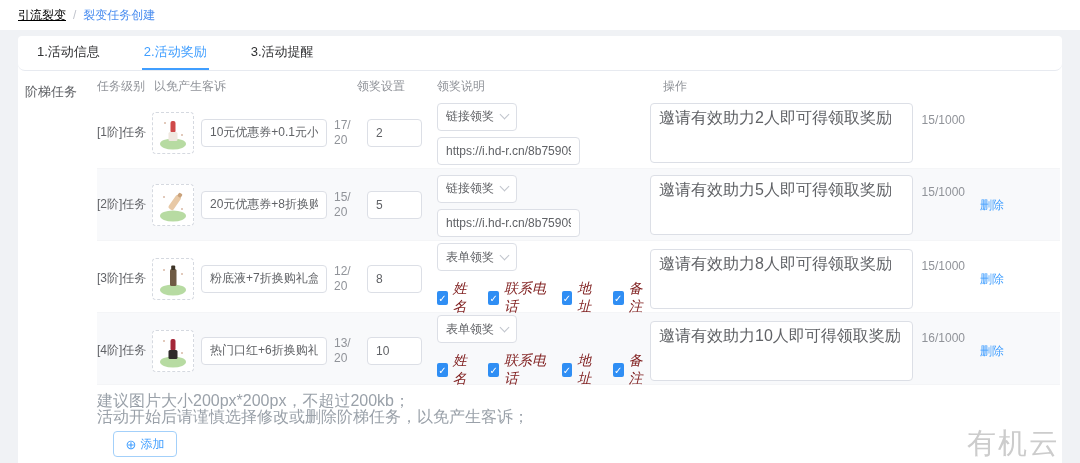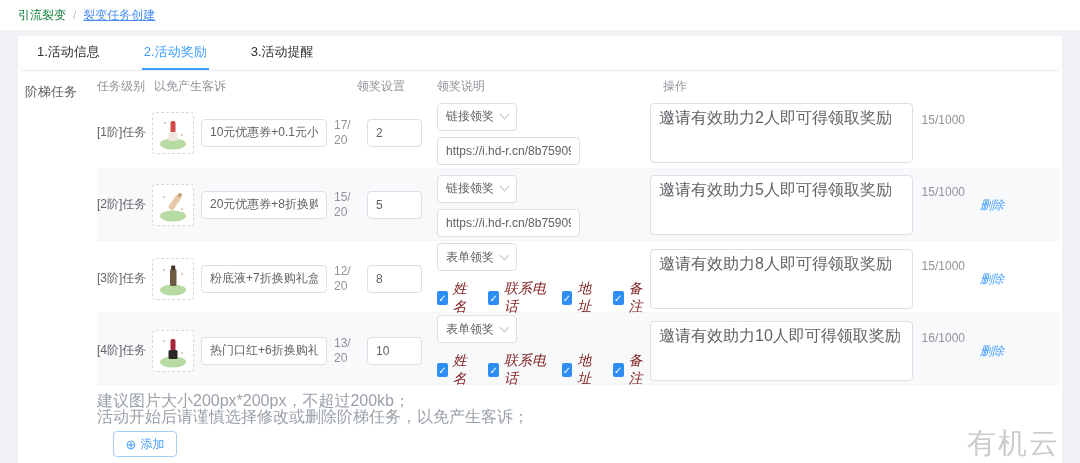--- a/index.html
+++ b/index.html
@@ -9,23 +9,23 @@
     background:#f0f2f5;
     position:relative;
     color:#606266;
   }
   
   .breadcrumb-bar {
     height:30px; background:#ffffff;
     display:flex; align-items:center; gap:7px;
     padding-left:18px; font-size:12px;
   }
-  .crumb-parent { color:#15803d; }
+  .crumb-parent { color:#000000;text-decoration:underline; }
   .crumb-sep { color:#c0c4cc; }
-  .crumb-current { color:#4a8df0; cursor:pointer;text-decoration:underline; }
+  .crumb-current { color:#4a8df0; cursor:pointer; }
 
   
   .card {
     position:absolute; left:18px; right:18px; top:36px;
     height:480px; background:#ffffff; border-radius:4px;
   }
 
   
   .tabs {
     display:flex; padding-left:17px; height:35px;
@@ -98,21 +98,21 @@
   .check-label { font-size:14px; color:#7f1d1d;font-style:italic; }
 
   .cell-desc { display:flex; align-items:center; gap:9px; }
   .desc-area {
     width:267px; height:60px; border:1px solid #dcdfe6; border-radius:4px;
     resize:none; font-size:16px; color:#606266; padding:6px 8px; line-height:16px;
     outline:none; font-family:"Liberation Sans","DejaVu Sans",sans-serif;
   }
   .desc-count { font-size:12px; color:#909399; align-self:flex-start; margin-top:10px; }
 
-  .cell-action { padding-left:15px;font-style:italic; }
+  .cell-action { padding-left:15px; }
   .delete-link { font-size:12px; color:#409eff; cursor:pointer; }
 
   
   .notes { margin-top:8px; }
   .note-line { font-size:16px; color:#9aa1a9; line-height:15.5px; }
   .add-btn {
     margin-top:7px; margin-left:16px;
     width:64px; height:26px; border:1px solid #a3d0fa; border-radius:4px;
     background:#fff; color:#409eff; font-size:12px;
     display:inline-flex; align-items:center; justify-content:center; gap:4px;

